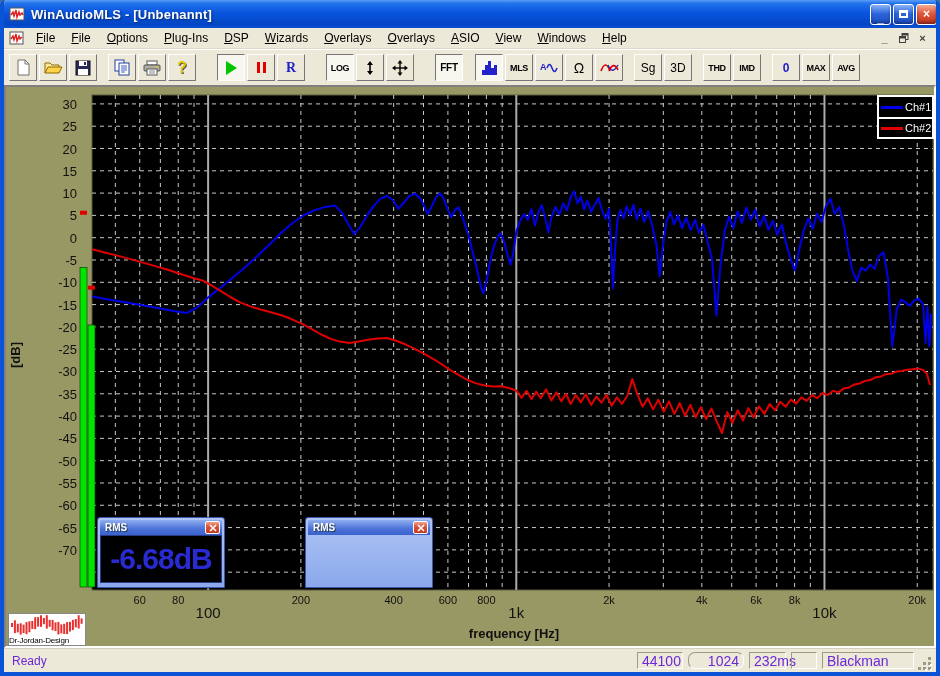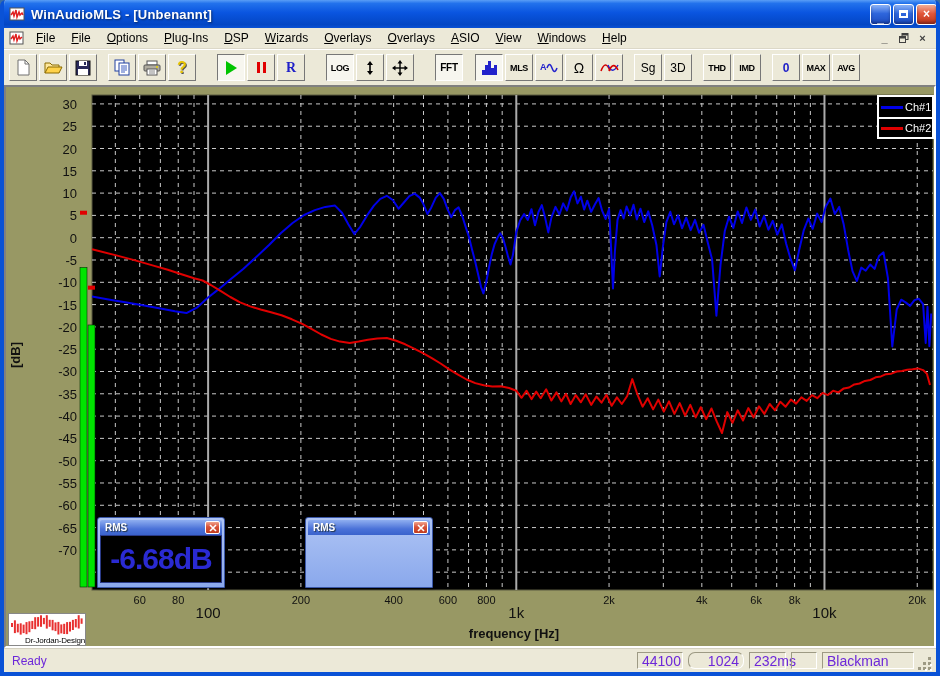--- a/index.html
+++ b/index.html
@@ -68,21 +68,21 @@
     background: linear-gradient(180deg,#8FAEF0,#4A71D8 60%,#3A62CC); }
   .rms-title-text { color: #fff; font-size: 10px; font-weight: bold; flex: 1; text-shadow: 1px 1px 1px #234; }
   .rms-close { width: 15px; height: 13px; border: 1px solid #fff; border-radius: 2px; color: #fff;
     background: linear-gradient(180deg,#F0A28C,#D8series4733 45%,#C03D20); background: linear-gradient(180deg,#F0A28C,#D85238 45%,#C03D20);
     font-size: 9px; font-weight: bold; display: flex; align-items: center; justify-content: center; }
   .rms-body { height: 48px; background: #000; border: 1px solid #2a3a88; display: flex; align-items: center; justify-content: center; }
   .rms-value { color: #2A2AD2; font-size: 30px; font-weight: bold; letter-spacing: -1px; }
   
   .logo { position: absolute; left: 2px; top: 526px; width: 78px; height: 33px; background: #fff;
     border: 1px solid #888; display: flex; flex-direction: column; }
-  .logo-text { font-size: 8px; color: #000; text-align: right; line-height: 9px; letter-spacing: -0.2px; }
+  .logo-text { font-size: 8px; color: #000; text-align: left; line-height: 9px; letter-spacing: -0.2px; }
   
   .statusbar { height: 24px; flex: 0 0 24px; background: #ECE9D8; display: flex; align-items: center;
     border-top: 1px solid #d4d0c0; padding: 0 3px 0 8px; font-size: 12px; color: #6d28d9; }
   .status-ready { flex: 1; }
   .status-field { height: 17px; border: 1px solid; border-color: #9D9A84 #fff #fff #9D9A84;
     display: flex; align-items: center; padding: 0 4px; margin-left: 5px; font-size: 14px; }
   .sf-1 { width: 46px; } .sf-2 { width: 56px; justify-content: flex-end; border-radius: 7px; } .sf-3 { width: 37px; }
   .sf-4 { width: 26px; } .sf-5 { width: 92px; }
   .grip { width: 15px; height: 15px; margin-left: 4px; align-self: flex-end; }
 </style>

